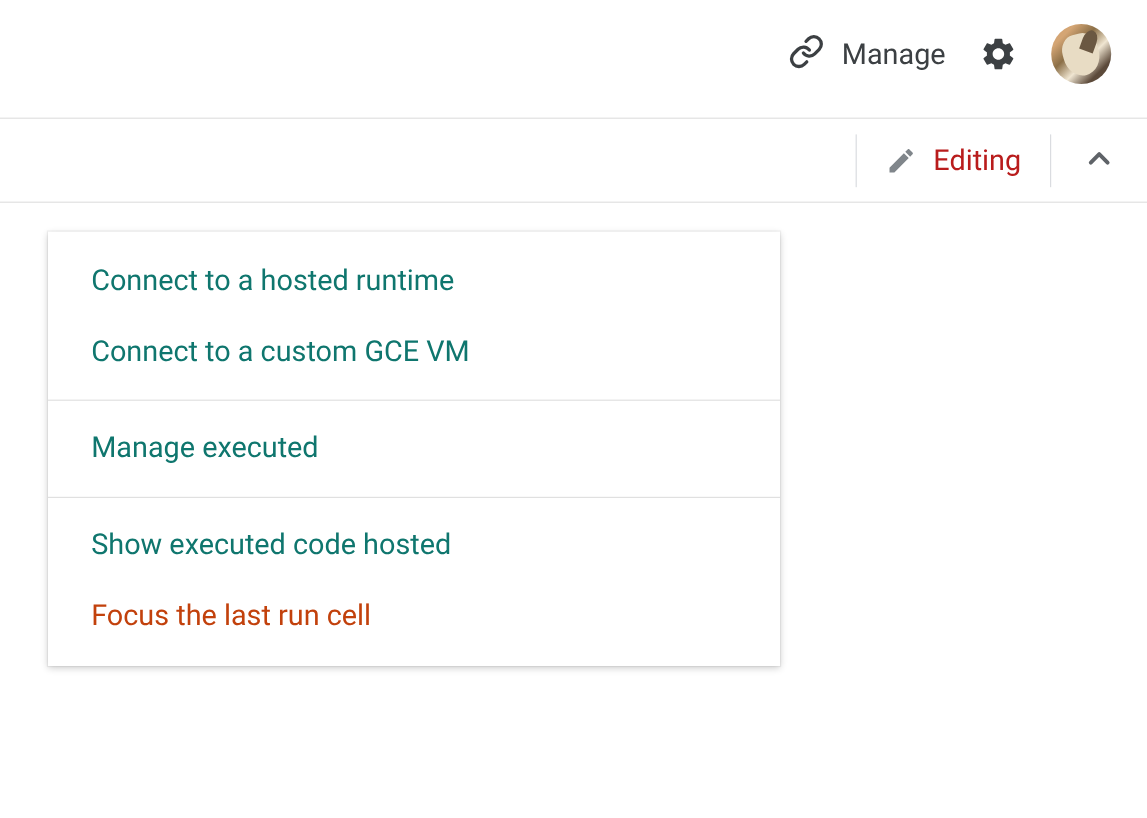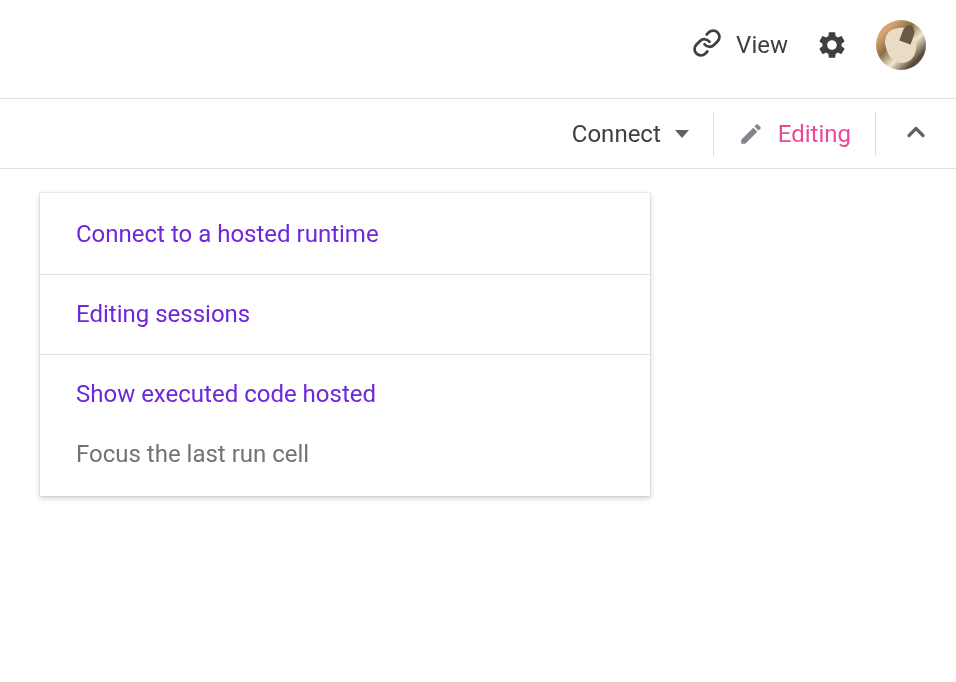--- a/index.html
+++ b/index.html
@@ -92,21 +92,21 @@
       width: 1px;
       height: 44px;
       background: #dadce0;
     }
     .connect-label {
       font-size: 24px;
       color: #3c4043;
     }
     .editing-label {
       font-size: 24px;
-      color: #ec4899;
+      color: #b91c1c;
     }
     .dropdown-triangle {
       width: 0;
       height: 0;
       border-left: 7px solid transparent;
       border-right: 7px solid transparent;
       border-top: 8px solid #5f6368;
     }
     .pencil-icon svg {
       display: block;
@@ -120,84 +120,81 @@
       top: 193px;
       left: 40px;
       width: 610px;
       background: #fff;
       box-shadow: 0 2px 6px rgba(0,0,0,0.2), 0 0 0 1px rgba(0,0,0,0.05);
       padding: 12px 0;
     }
     .menu-item {
       padding: 14px 36px;
       font-size: 24px;
-      color: #6d28d9;
+      color: #0f766e;
       cursor: pointer;
       line-height: 1.3;
     }
     .menu-item.hover {
       background: #eeeeee;
       border-top: 1px dotted #bbb;
       border-bottom: 1px dotted #bbb;
     }
     .menu-item.disabled {
-      color: #737373;
+      color: #c2410c;
       cursor: default;
     }
     .menu-sep {
       height: 1px;
       background: #e0e0e0;
       margin: 10px 0;
     }
   </style>
 </head>
 <body>
 
 <div class="header">
   <div class="share-group">
     <span>
       <svg width="30" height="30" viewBox="0 0 24 24" fill="none" stroke="#3c4043" stroke-width="2.2" stroke-linecap="round" stroke-linejoin="round">
         <path d="M10 13a5 5 0 0 0 7.54.54l3-3a5 5 0 0 0-7.07-7.07l-1.72 1.71"></path>
         <path d="M14 11a5 5 0 0 0-7.54-.54l-3 3a5 5 0 0 0 7.07 7.07l1.71-1.71"></path>
       </svg>
     </span>
-    <span class="share-text">View</span>
+    <span class="share-text">Manage</span>
   </div>
   <span class="gear-icon">
     <svg width="32" height="32" viewBox="0 0 24 24" fill="#3c4043">
       <path d="M19.14,12.94c0.04-0.3,0.06-0.61,0.06-0.94c0-0.32-0.02-0.64-0.07-0.94l2.03-1.58c0.18-0.14,0.23-0.41,0.12-0.61 l-1.92-3.32c-0.12-0.22-0.37-0.29-0.59-0.22l-2.39,0.96c-0.5-0.38-1.03-0.7-1.62-0.94L14.4,2.81c-0.04-0.24-0.24-0.41-0.48-0.41 h-3.84c-0.24,0-0.43,0.17-0.47,0.41L9.25,5.35C8.66,5.59,8.12,5.92,7.63,6.29L5.24,5.33c-0.22-0.08-0.47,0-0.59,0.22L2.74,8.87 C2.62,9.08,2.66,9.34,2.86,9.48l2.03,1.58C4.84,11.36,4.8,11.69,4.8,12s0.02,0.64,0.07,0.94l-2.03,1.58 c-0.18,0.14-0.23,0.41-0.12,0.61l1.92,3.32c0.12,0.22,0.37,0.29,0.59,0.22l2.39-0.96c0.5,0.38,1.03,0.7,1.62,0.94l0.36,2.54 c0.05,0.24,0.24,0.41,0.48,0.41h3.84c0.24,0,0.44-0.17,0.47-0.41l0.36-2.54c0.59-0.24,1.13-0.56,1.62-0.94l2.39,0.96 c0.22,0.08,0.47,0,0.59-0.22l1.92-3.32c0.12-0.22,0.07-0.47-0.12-0.61L19.14,12.94z M12,15.6c-1.98,0-3.6-1.62-3.6-3.6 s1.62-3.6,3.6-3.6s3.6,1.62,3.6,3.6S13.98,15.6,12,15.6z"></path>
     </svg>
   </span>
   <div class="avatar"></div>
 </div>
 
 <div class="divider-top"></div>
 
 <div class="toolbar">
-  <div class="toolbar-item">
-    <span class="connect-label">Connect</span>
-    <span class="dropdown-triangle"></span>
-  </div>
   <div class="toolbar-sep"></div>
   <div class="toolbar-item">
     <span class="pencil-icon">
       <svg width="26" height="26" viewBox="0 0 24 24" fill="#80868b">
         <path d="M3 17.25V21h3.75L17.81 9.94l-3.75-3.75L3 17.25zM20.71 7.04c.39-.39.39-1.02 0-1.41l-2.34-2.34c-.39-.39-1.02-.39-1.41 0l-1.83 1.83 3.75 3.75 1.83-1.83z"></path>
       </svg>
     </span>
     <span class="editing-label">Editing</span>
   </div>
   <div class="toolbar-sep"></div>
   <div class="chevron-up">
     <svg width="28" height="28" viewBox="0 0 24 24" fill="none" stroke="#5f6368" stroke-width="2.8" stroke-linecap="round" stroke-linejoin="round">
       <polyline points="18 15 12 9 6 15"></polyline>
     </svg>
   </div>
 </div>
 
 <div class="menu">
   <div class="menu-item">Connect to a hosted runtime</div>
+  <div class="menu-item">Connect to a custom GCE VM</div>
   <div class="menu-sep"></div>
-  <div class="menu-item">Editing sessions</div>
+  <div class="menu-item">Manage executed</div>
   <div class="menu-sep"></div>
   <div class="menu-item">Show executed code hosted</div>
   <div class="menu-item disabled">Focus the last run cell</div>
 </div>
 
 </body></html>

